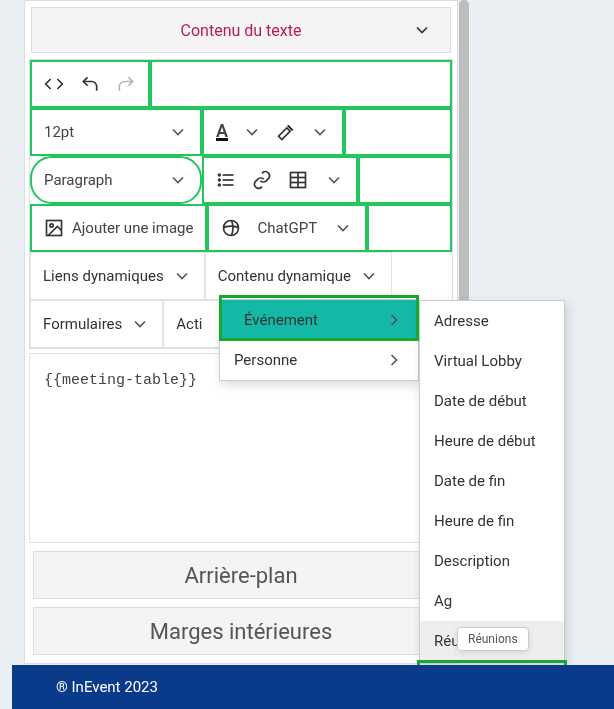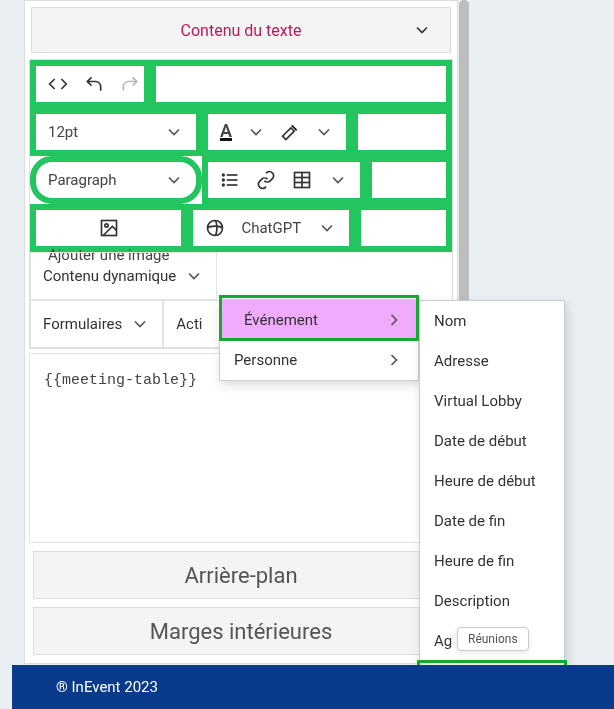--- a/index.html
+++ b/index.html
@@ -3,37 +3,37 @@
 <meta charset="utf-8">
 <style>
   * { box-sizing: border-box; margin: 0; padding: 0; }
   html, body { width: 614px; height: 709px; font-family: -apple-system, "Segoe UI", Roboto, sans-serif; font-size: 15px; color: #333; background: #e9eff3; }
   .panel { position: absolute; left: 24px; top: 0; width: 434px; background: #fff; border: 1px solid #ddd; }
   .section-header { height: 46px; background: #f4f4f4; border: 1px solid #ddd; margin: 6px; display: flex; align-items: center; justify-content: center; position: relative; }
   .section-header .title { font-size: 16px; color: #be185d; }
   .section-header .chev { position: absolute; right: 18px; top: 50%; transform: translateY(-50%); }
   .toolbar { display: flex; flex-wrap: wrap; border: 1px solid #ddd; margin: 4px; }
   .tb-row { display: flex; width: 100%; }
-  .tb-cell { border: 6px solid #22c55e; display: flex; align-items: center; padding: 8px 12px; gap: 10px; height: 48px; color: #444; }
+  .tb-cell { border: 2px solid #22c55e; display: flex; align-items: center; padding: 8px 12px; gap: 10px; height: 48px; color: #444; }
   .tb-cell.flexgrow { flex: 1; }
   .code-row .tb-cell:first-child { width: 120px; gap: 16px; }
   .icon { width: 20px; height: 20px; display: inline-flex; align-items: center; justify-content: center; }
   .icon svg { width: 20px; height: 20px; stroke: #333; fill: none; stroke-width: 2; }
   .font-size-cell { width: 172px; justify-content: space-between; }
   .font-color { display:flex; align-items:center; gap:6px; }
   .underline-bar { border-bottom: 3px solid #111; display:inline-block; line-height:14px; font-weight:600; font-size:18px; }
   .block-cell { width: 172px; justify-content: space-between; border-radius: 22px; }
   .dd-btn { display:flex; align-items:center; gap:8px; padding: 8px 12px; border:1px solid #e3e3e3; height:48px; cursor:pointer; }
   .dd-row { display:flex; flex-wrap:wrap; }
   .content-area { border:1px solid #e3e3e3; margin: 0 4px 4px 4px; padding: 18px 14px; height: 190px; font-family: Liberation Mono, monospace; color:#444; }
   .section-bar { height: 48px; background:#f4f4f4; border:1px solid #ddd; margin: 8px; display:flex; align-items:center; justify-content:center; color:#555; font-size:22px; }
   .footer { position:absolute; left:12px; bottom:0; width:614px; height:44px; background:#0a3a8a; color:#fff; display:flex; align-items:center; padding-left:44px; font-size:15px; }
   .dropdown { position:absolute; left:219px; top:299px; width:200px; background:#fff; border:1px solid #ccc; box-shadow: 2px 4px 10px rgba(0,0,0,0.15); }
   .dropdown-item { display:flex; align-items:center; justify-content:space-between; padding: 10px 14px; height:40px; cursor:pointer; }
-  .dropdown-item.active { background:#f0abfc;padding-left:24px; }
+  .dropdown-item.active { background:#14b8a6;padding-left:24px; }
   .green-box { border: 3px solid #17a82f; position:absolute; pointer-events:none; }
   .submenu { position:absolute; left:419px; top:300px; width:146px; background:#fff; border:1px solid #ccc; box-shadow:2px 4px 10px rgba(0,0,0,0.15); }
   .submenu-item { padding: 10px 14px; height:40px; display:flex; align-items:center; cursor:pointer; color:#333; }
   .submenu-item.hover { background:#eee; }
   .tooltip { position:absolute; left:457px; top:627px; background:#fff; border:1px solid #ccc; border-radius:4px; padding:4px 10px; font-size:12px; color:#555; box-shadow:0 2px 6px rgba(0,0,0,0.1); }
   .chev-down svg, .chev-right svg { stroke:#555; }
   .scrollbar { position:absolute; left:459px; top:0; width:10px; height:316px; background:#d0d0d0; border-radius:5px; }
   .scrollbar-thumb { position:absolute; left:0; top:0; width:10px; height:316px; background:#bdbdbd; border-radius:5px; }
 </style>
 </head>
@@ -146,21 +146,21 @@
         <span class="icon chev-down">
             <svg viewBox="0 0 24 24">
               <polyline points="6 9 12 15 18 9"></polyline>
             </svg>
           </span>
       </div>
       <div class="tb-cell flexgrow"></div>
     </div>
 
     <div class="tb-row">
-      <div class="tb-cell" style="gap:8px;flex-direction:column;">
+      <div class="tb-cell" style="gap:8px;">
         <span class="icon">
             <svg viewBox="0 0 24 24">
               <rect x="3" y="3" width="18" height="18"></rect>
               <circle cx="9" cy="9" r="2"></circle>
               <polyline points="21 15 16 10 5 21"></polyline>
             </svg>
           </span>
         <span>Ajouter une image</span>
       </div>
       <div class="tb-cell" style="gap:16px;">
@@ -174,20 +174,28 @@
         <span class="icon chev-down">
             <svg viewBox="0 0 24 24">
               <polyline points="6 9 12 15 18 9"></polyline>
             </svg>
           </span>
       </div>
       <div class="tb-cell flexgrow"></div>
     </div>
 
     <div class="tb-row dd-row">
+      <div class="dd-btn">
+        <span>Liens dynamiques</span>
+        <span class="icon chev-down">
+            <svg viewBox="0 0 24 24">
+              <polyline points="6 9 12 15 18 9"></polyline>
+            </svg>
+          </span>
+      </div>
       <div class="dd-btn">
         <span>Contenu dynamique</span>
         <span class="icon chev-down">
             <svg viewBox="0 0 24 24">
               <polyline points="6 9 12 15 18 9"></polyline>
             </svg>
           </span>
       </div>
     </div>
 
@@ -238,23 +246,20 @@
     <span class="icon chev-right">
         <svg viewBox="0 0 24 24">
           <polyline points="9 6 15 12 9 18"></polyline>
         </svg>
       </span>
   </div>
 </div>
 
 <div class="submenu">
   <div class="submenu-item">
-      <span>Nom</span>
-    </div>
-  <div class="submenu-item">
       <span>Adresse</span>
     </div>
   <div class="submenu-item">
       <span>Virtual Lobby</span>
     </div>
   <div class="submenu-item">
       <span>Date de début</span>
     </div>
   <div class="submenu-item">
       <span>Heure de début</span>

